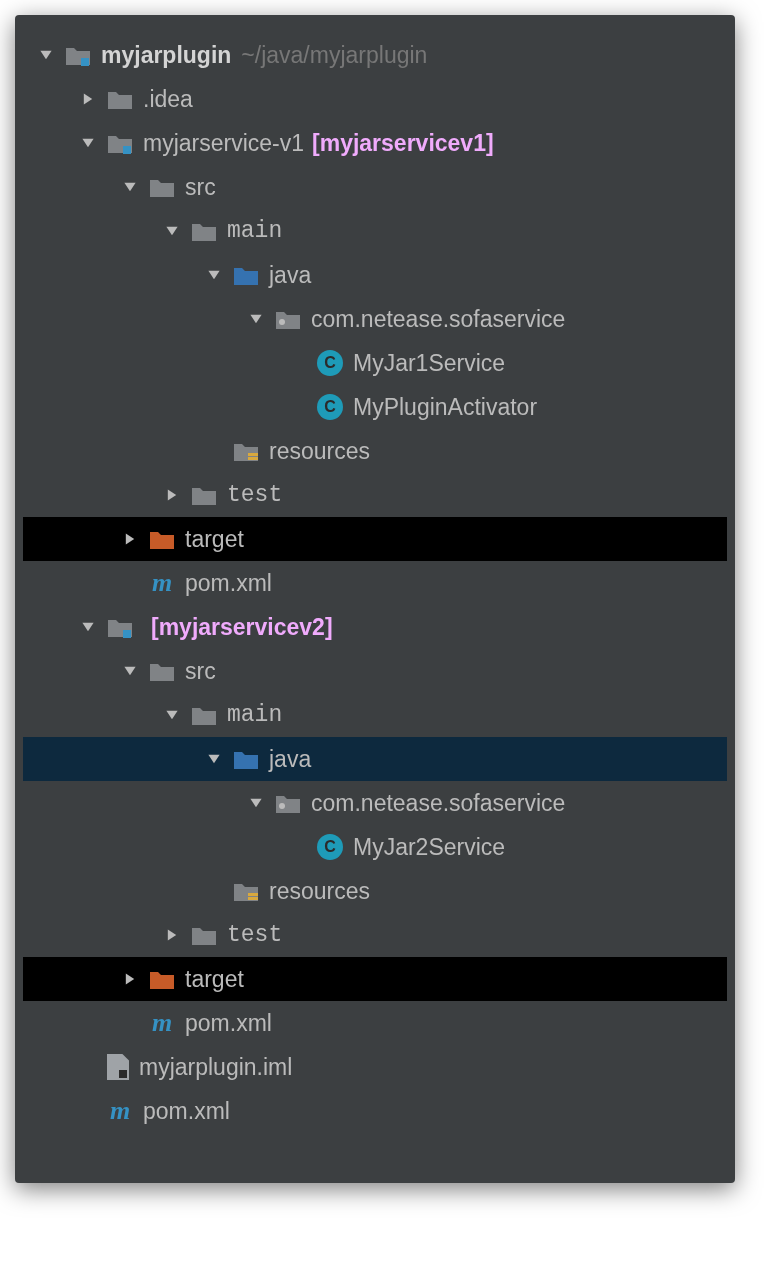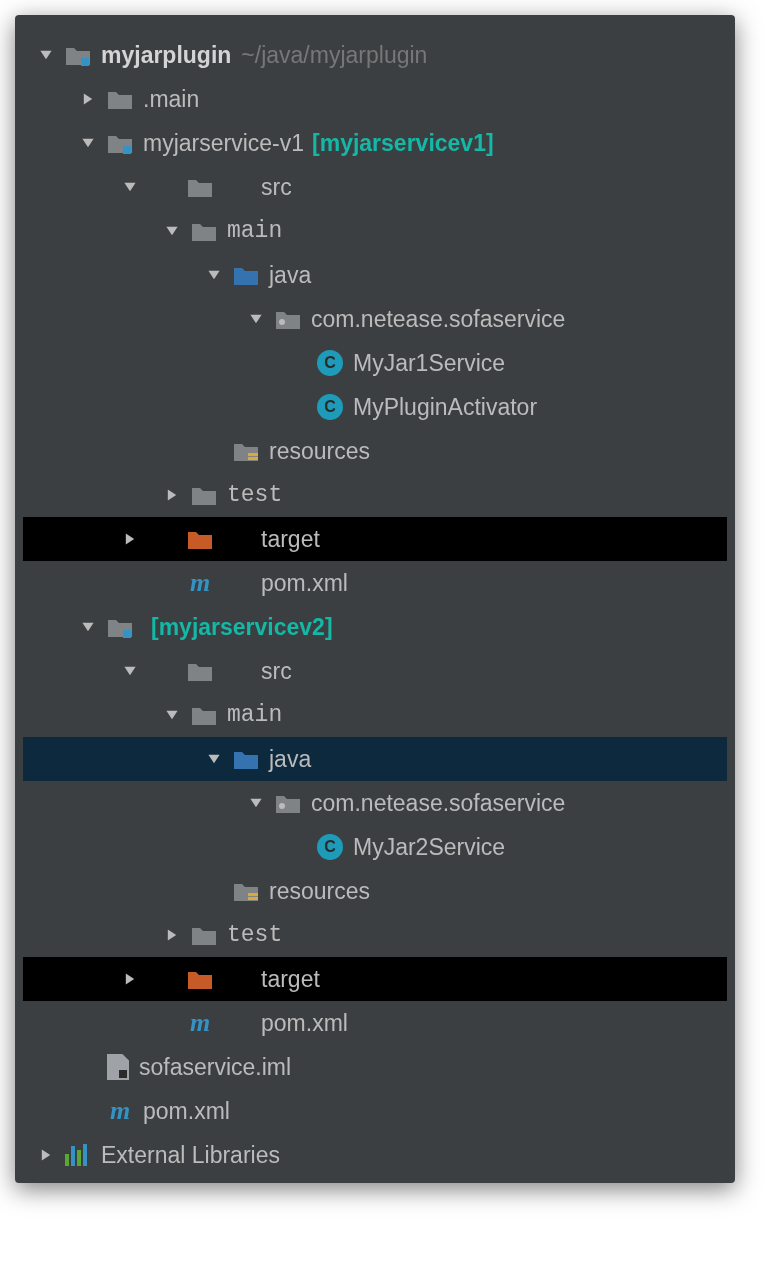--- a/index.html
+++ b/index.html
@@ -45,26 +45,26 @@
     display: inline-flex;
     align-items: center;
     justify-content: center;
     margin-right: 10px;
     flex-shrink: 0;
   }
   .folder-svg { width: 26px; height: 22px; }
   .label { color: #bbbbbb; }
   .label.bold { font-weight: 700; color: #d4d4d4; }
   .label.path { color: #777777; margin-left: 10px; }
-  .label.bracket { color: #14b8a6; margin-left: 8px; font-weight: 700; }
+  .label.bracket { color: #f0abfc; margin-left: 8px; font-weight: 700; }
   .row.highlighted { background: #000000; }
   .row.selected { background: #0d293e; }
   .i0 { padding-left: 12px; }
   .i1 { padding-left: 54px; }
-  .i2 { padding-left: 96px; gap: 38px; }
+  .i2 { padding-left: 96px; }
   .i3 { padding-left: 138px; font-family: Liberation Mono, monospace; }
   .i4 { padding-left: 180px; }
   .i5 { padding-left: 222px; }
   .i6 { padding-left: 264px; }
   .class-badge {
     width: 26px; height: 26px; border-radius: 50%;
     background: #1e9bb8; color: #2b2b2b;
     display: inline-flex; align-items: center; justify-content: center;
     font-weight: 700; font-size: 16px;
     margin-right: 10px; flex-shrink:0;
@@ -118,21 +118,21 @@
     <span class="arrow">
       <svg viewBox="0 0 10 10">
           <path d="M2 1 L8 5 L2 9 Z" fill="#bbbbbb"></path>
         </svg>
     </span>
     <span class="icon">
       <svg class="folder-svg" viewBox="0 0 26 22">
           <path d="M1 4h8l3 3h13v14H1z" fill="#808386"></path>
         </svg>
     </span>
-    <span class="label">.main</span>
+    <span class="label">.idea</span>
   </div>
 
   <div class="row i1">
     <span class="arrow down">
         <svg viewBox="0 0 10 10">
           <path d="M2 1 L8 5 L2 9 Z" fill="#bbbbbb"></path>
         </svg>
       </span>
     <span class="icon">
       <svg class="folder-svg" viewBox="0 0 26 22">
@@ -395,45 +395,31 @@
       </span>
     <span class="m-icon">m</span>
     <span class="label">pom.xml</span>
   </div>
 
   <div class="row i1">
     <span class="arrow blank">
         <svg viewBox="0 0 10 10"></svg>
       </span>
     <span class="file-icon"></span>
-    <span class="label">sofaservice.iml</span>
+    <span class="label">myjarplugin.iml</span>
   </div>
 
   <div class="row i1">
     <span class="arrow blank">
         <svg viewBox="0 0 10 10"></svg>
       </span>
     <span class="m-icon">m</span>
     <span class="label">pom.xml</span>
   </div>
 
-  <div class="row i0">
-    <span class="arrow">
-        <svg viewBox="0 0 10 10">
-          <path d="M2 1 L8 5 L2 9 Z" fill="#bbbbbb"></path>
-        </svg>
-      </span>
-    <span class="lib-icon">
-        <span></span>
-        <span></span>
-        <span></span>
-        <span></span>
-      </span>
-    <span class="label">External Libraries</span>
-  </div>
 
   <div class="row i0">
     
     
     
   </div>
 
 </div>
 
 </body></html>

